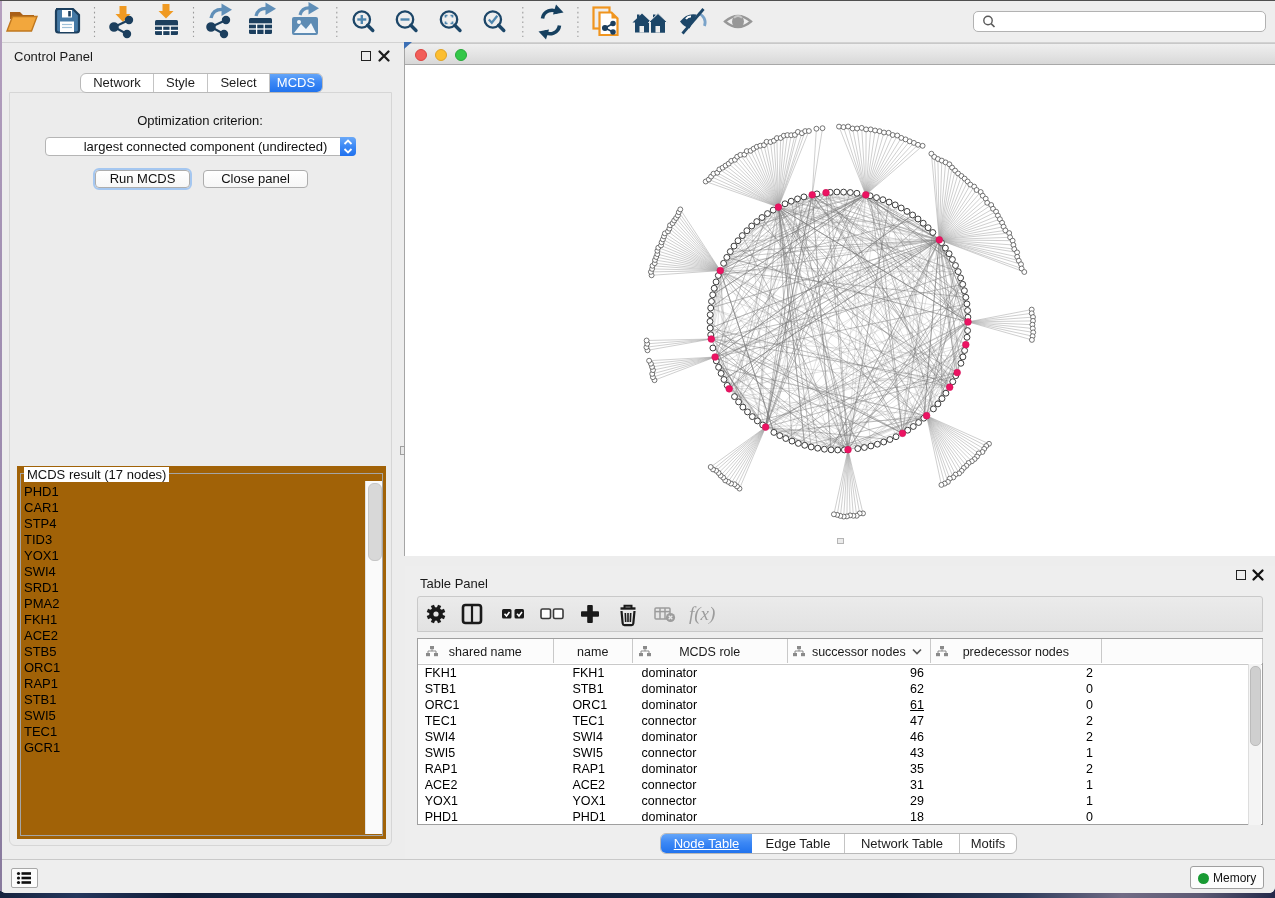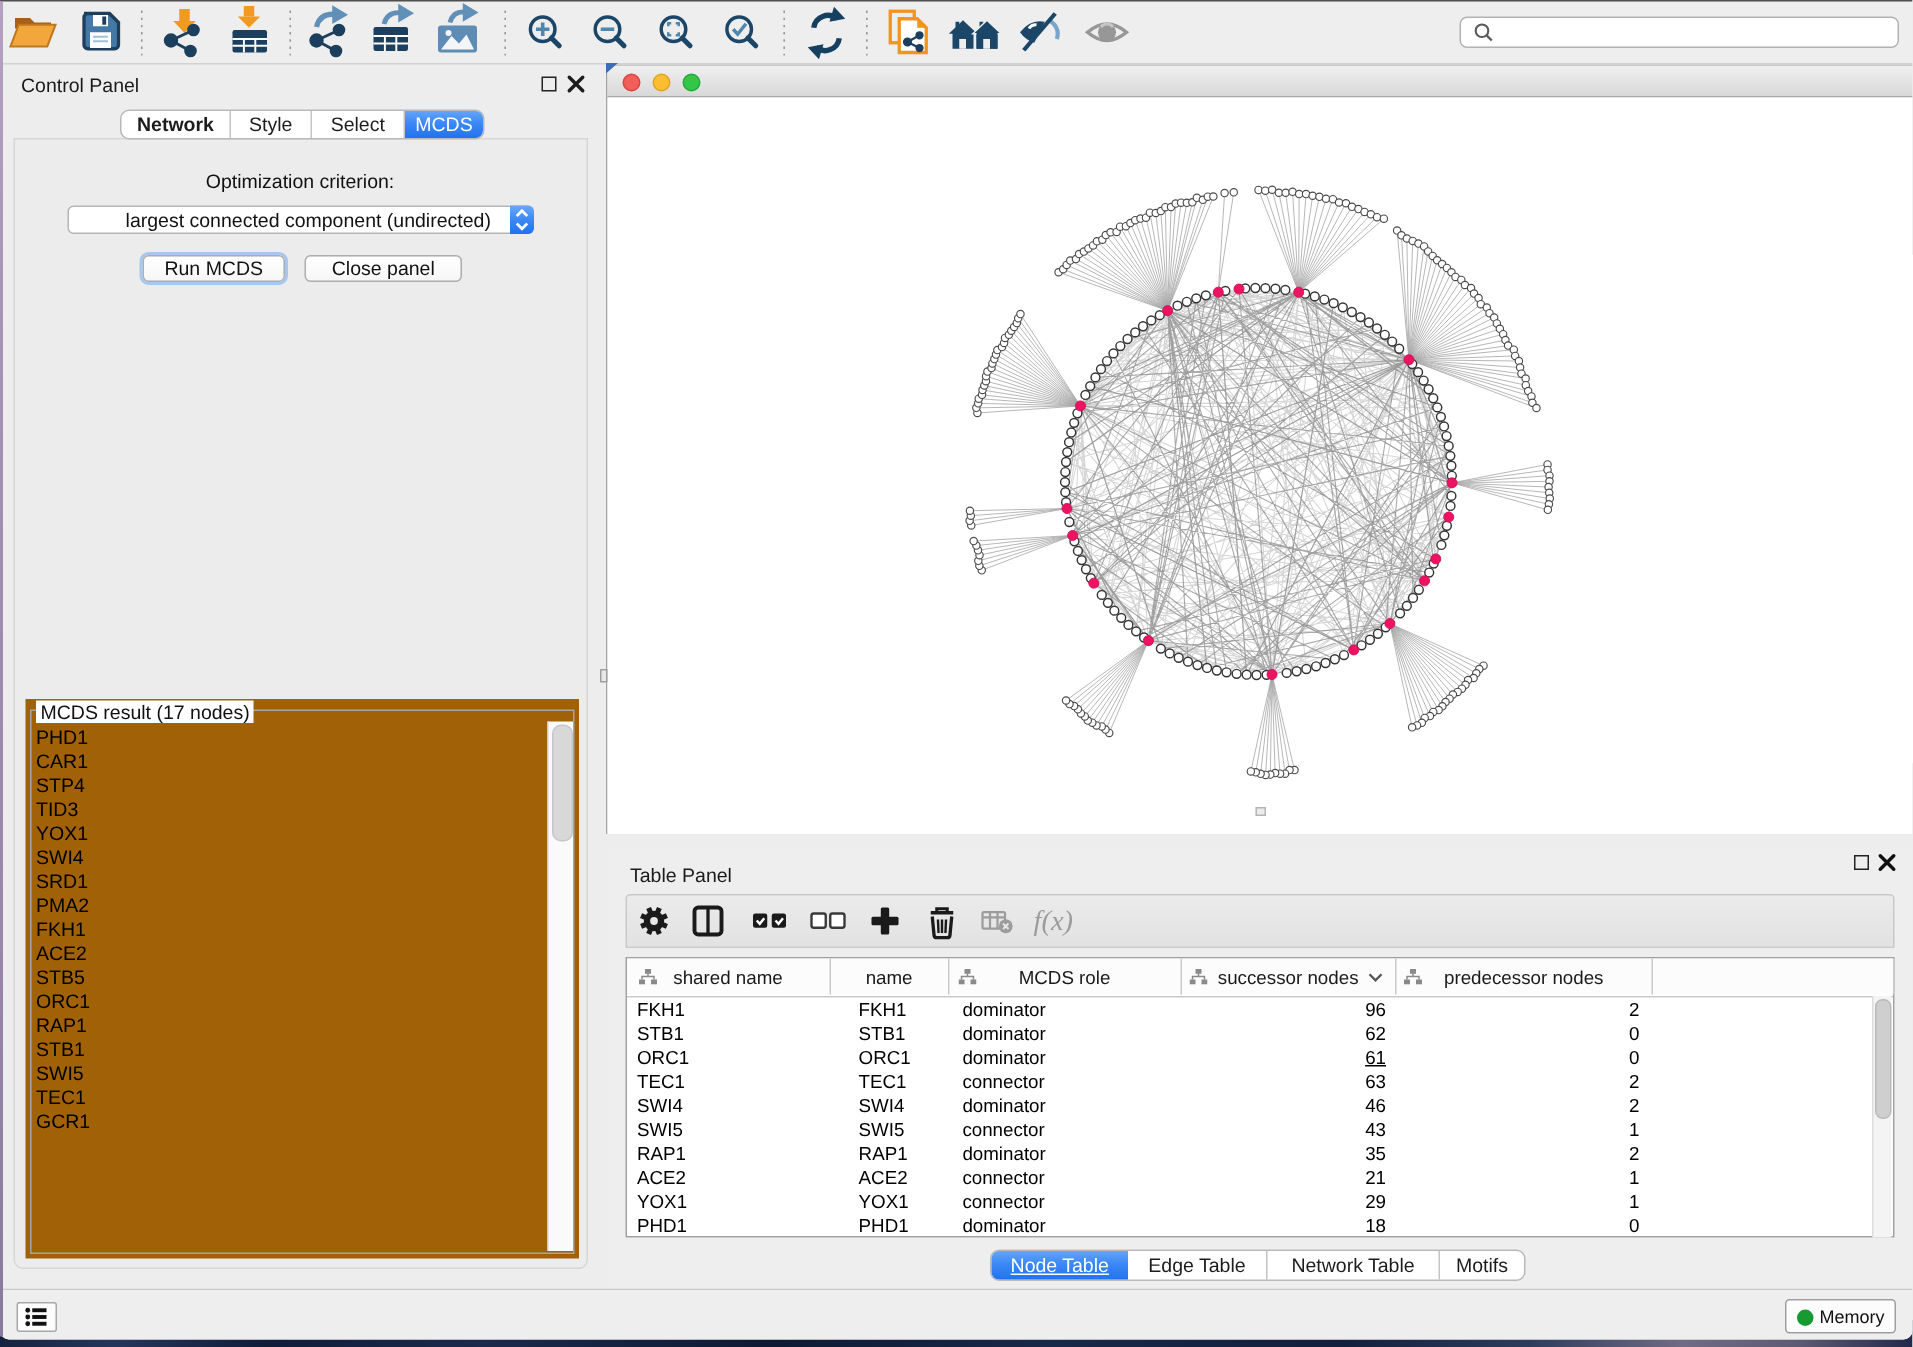--- a/index.html
+++ b/index.html
@@ -238,21 +238,21 @@
     </div>
 </div>
 
 <div class="abs" id="cp-title">Control Panel</div>
 <div class="winbtn" style="left:361px;top:51px;"></div>
 <svg class="abs" style="left:377px;top:49px" width="14" height="14" viewBox="0 0 14 14">
 <path d="M2.5 2.5 L11.5 11.5 M11.5 2.5 L2.5 11.5" stroke="#1c1c1c" stroke-width="2.3" stroke-linecap="round"></path>
   </svg>
 <div class="abs" id="cp-box"></div>
 <div class="abs" id="cp-tabs">
-<div class="tab" style="width:72px;font-weight:bold;">Network</div>
+<div class="tab" style="width:72px;">Network</div>
 <div class="tab" style="width:53px;">Style</div>
 <div class="tab" style="width:61px;">Select</div>
 <div class="tab tabsel" style="width:57px;flex:1;">MCDS</div>
 </div>
 <div class="abs" id="opt-label">Optimization criterion:</div>
 <div class="abs" id="dropdown">
     <span>largest connected component (undirected)</span>
 <div id="dd-cap"><svg width="16" height="19" viewBox="0 0 16 19">
 <path d="M4.5 7 L8 3.5 L11.5 7" fill="none" stroke="#fff" stroke-width="1.8"></path>
 <path d="M4.5 12 L8 15.5 L11.5 12" fill="none" stroke="#fff" stroke-width="1.8"></path>
@@ -718,41 +718,41 @@
 <div class="cell" style="left:406px;top:16px;width:100px;text-align:right;">62</div>
 <div class="cell" style="left:575px;top:16px;width:100px;text-align:right;">0</div>
 <div class="cell" style="left:6.7px;top:32px;">ORC1</div>
 <div class="cell" style="left:154.4px;top:32px;">ORC1</div>
 <div class="cell" style="left:223.6px;top:32px;">dominator</div>
 <div class="cell" style="left:406px;top:32px;width:100px;text-align:right;text-decoration:underline;">61</div>
 <div class="cell" style="left:575px;top:32px;width:100px;text-align:right;">0</div>
 <div class="cell" style="left:6.7px;top:48px;">TEC1</div>
 <div class="cell" style="left:154.4px;top:48px;">TEC1</div>
 <div class="cell" style="left:223.6px;top:48px;">connector</div>
-<div class="cell" style="left:406px;top:48px;width:100px;text-align:right;">63</div>
+<div class="cell" style="left:406px;top:48px;width:100px;text-align:right;">47</div>
 <div class="cell" style="left:575px;top:48px;width:100px;text-align:right;">2</div>
 <div class="cell" style="left:6.7px;top:64px;">SWI4</div>
 <div class="cell" style="left:154.4px;top:64px;">SWI4</div>
 <div class="cell" style="left:223.6px;top:64px;">dominator</div>
 <div class="cell" style="left:406px;top:64px;width:100px;text-align:right;">46</div>
 <div class="cell" style="left:575px;top:64px;width:100px;text-align:right;">2</div>
 <div class="cell" style="left:6.7px;top:80px;">SWI5</div>
 <div class="cell" style="left:154.4px;top:80px;">SWI5</div>
 <div class="cell" style="left:223.6px;top:80px;">connector</div>
 <div class="cell" style="left:406px;top:80px;width:100px;text-align:right;">43</div>
 <div class="cell" style="left:575px;top:80px;width:100px;text-align:right;">1</div>
 <div class="cell" style="left:6.7px;top:96px;">RAP1</div>
 <div class="cell" style="left:154.4px;top:96px;">RAP1</div>
 <div class="cell" style="left:223.6px;top:96px;">dominator</div>
 <div class="cell" style="left:406px;top:96px;width:100px;text-align:right;">35</div>
 <div class="cell" style="left:575px;top:96px;width:100px;text-align:right;">2</div>
 <div class="cell" style="left:6.7px;top:112px;">ACE2</div>
 <div class="cell" style="left:154.4px;top:112px;">ACE2</div>
 <div class="cell" style="left:223.6px;top:112px;">connector</div>
-<div class="cell" style="left:406px;top:112px;width:100px;text-align:right;">21</div>
+<div class="cell" style="left:406px;top:112px;width:100px;text-align:right;">31</div>
 <div class="cell" style="left:575px;top:112px;width:100px;text-align:right;">1</div>
 <div class="cell" style="left:6.7px;top:128px;">YOX1</div>
 <div class="cell" style="left:154.4px;top:128px;">YOX1</div>
 <div class="cell" style="left:223.6px;top:128px;">connector</div>
 <div class="cell" style="left:406px;top:128px;width:100px;text-align:right;">29</div>
 <div class="cell" style="left:575px;top:128px;width:100px;text-align:right;">1</div>
 <div class="cell" style="left:6.7px;top:144px;">PHD1</div>
 <div class="cell" style="left:154.4px;top:144px;">PHD1</div>
 <div class="cell" style="left:223.6px;top:144px;">dominator</div>
 <div class="cell" style="left:406px;top:144px;width:100px;text-align:right;">18</div>

